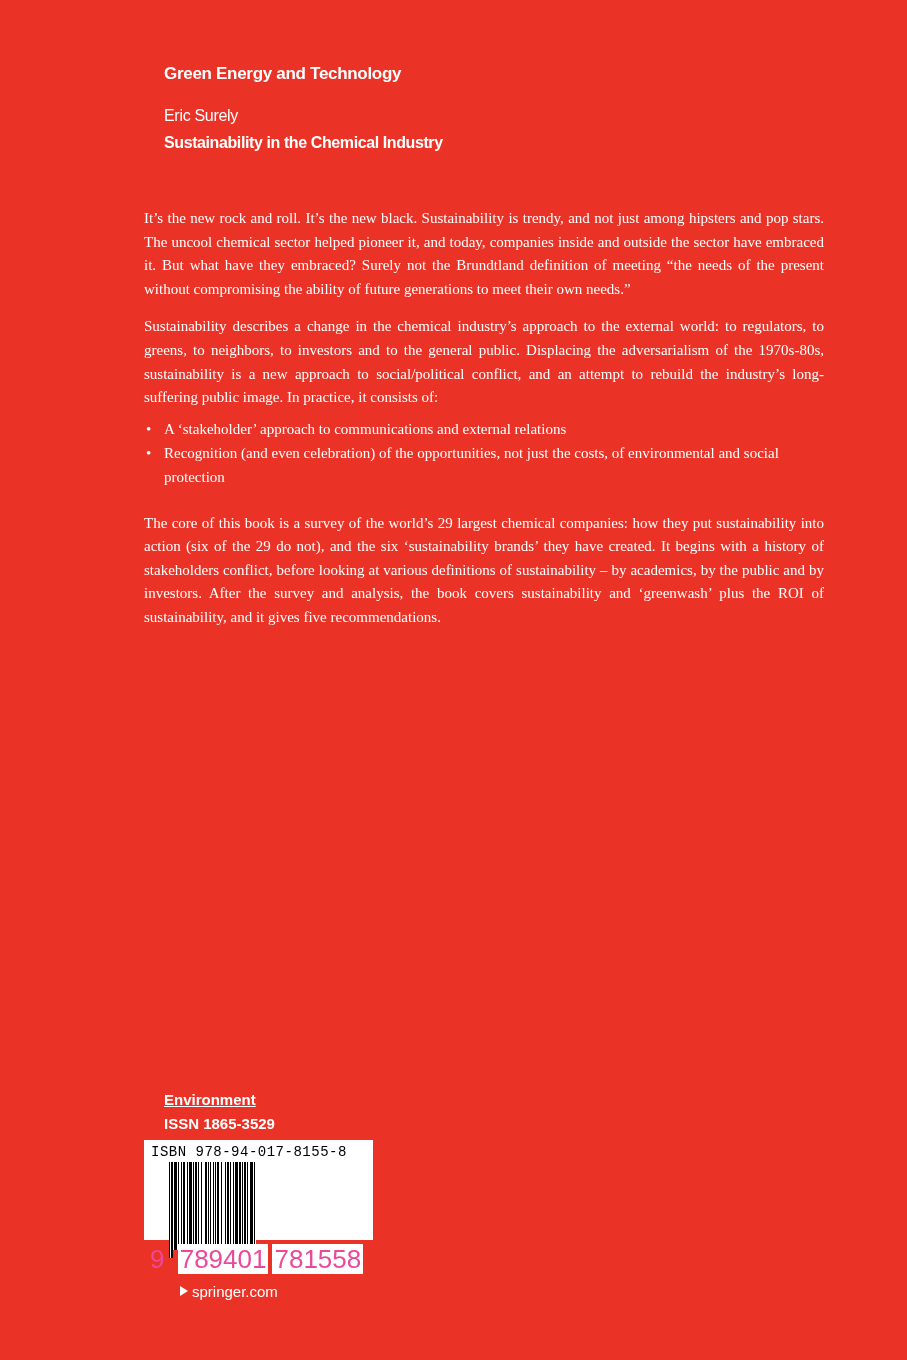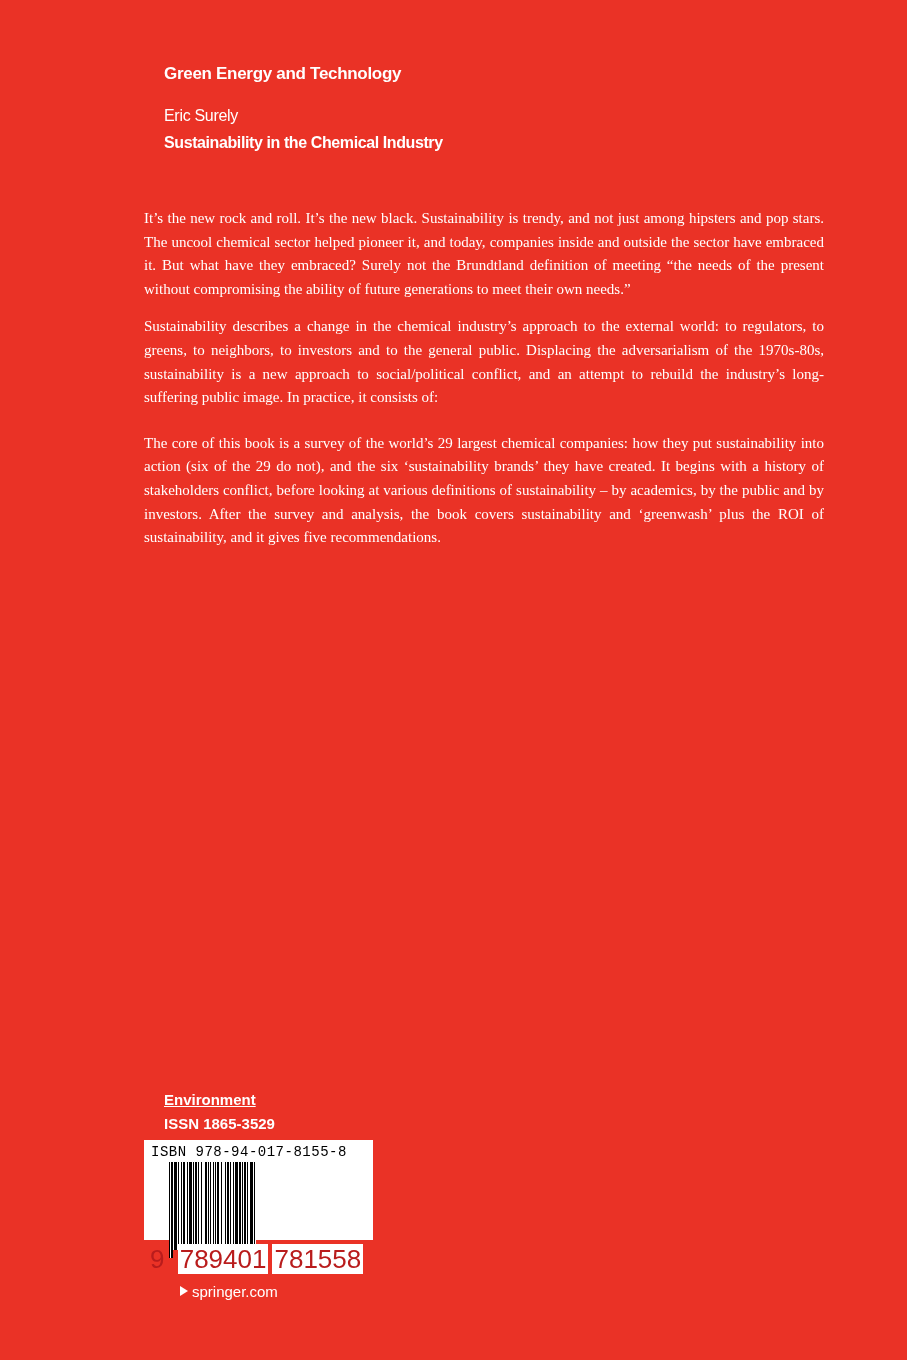--- a/index.html
+++ b/index.html
@@ -13,36 +13,38 @@
   #body p { margin:0 0 14px 0; text-align:justify; }
   #body ul { margin:0 0 22px 0; padding:0; list-style:none; }
   #body li { position:relative; padding-left:20px; margin-bottom:1px; }
   #body li::before { content:"•"; position:absolute; left:2px; top:0; }
   #subject { position:absolute; left:144px; top:1091px; font-size:15px; font-weight:bold;text-decoration:underline; }
   #issn { position:absolute; left:144px; top:1115px; font-size:15px; font-weight:bold; }
   #barcode { position:absolute; left:144px; top:1140px; width:229px; height:100px; background:#fff; }
   #isbn-text { position:absolute; left:7px; top:4px; font-family:"Liberation Mono", monospace; font-size:14px; color:#000; letter-spacing:0.5px; }
   #bars { position:absolute; left:25px; top:22px; width:190px; height:90px; display:flex; align-items:flex-start; }
   #bars span { display:block; background:#000; height:88px; }
-  #ean { position:absolute; left:6px; top:104px; font-family:"Liberation Sans", sans-serif; font-size:26px; color:#b91c1c; background:transparent; }
+  #ean { position:absolute; left:6px; top:104px; font-family:"Liberation Sans", sans-serif; font-size:26px; color:#ec4899; background:transparent; }
   #ean .grp { background:#fff; padding:0 2px; }
   #springer { position:absolute; left:160px; top:1283px; font-size:15px; font-weight:normal;text-align:center; }
   #springer .tri { display:inline-block; width:0; height:0; border-left:8px solid #fff; border-top:5px solid transparent; border-bottom:5px solid transparent; margin-right:4px; vertical-align:1px; }
 </style>
 </head>
 <body>
 
 <div id="series" class="sans">Green Energy and Technology</div>
 <div id="author" class="sans">Eric Surely</div>
 <div id="title" class="sans">Sustainability in the Chemical Industry</div>
 
 <div id="body" class="serif">
   <p>It’s the new rock and roll. It’s the new black. Sustainability is trendy, and not just among hipsters and pop stars. The uncool chemical sector helped pioneer it, and today, companies inside and outside the sector have embraced it. But what have they embraced? Surely not the Brundtland definition of meeting “the needs of the present without compromising the ability of future generations to meet their own needs.”</p>
   <p style="margin-bottom:8px">Sustainability describes a change in the chemical industry’s approach to the external world: to regulators, to greens, to neighbors, to investors and to the general public. Displacing the adversarialism of the 1970s-80s, sustainability is a new approach to social/political conflict, and an attempt to rebuild the industry’s long-suffering public image. In practice, it consists of:</p>
   <ul>
+    <li>A ‘stakeholder’ approach to communications and external relations</li>
+    <li>Recognition (and even celebration) of the opportunities, not just the costs, of environmental and social protection</li>
   </ul>
   <p>The core of this book is a survey of the world’s 29 largest chemical companies: how they put sustainability into action (six of the 29 do not), and the six ‘sustainability brands’ they have created. It begins with a history of stakeholders conflict, before looking at various definitions of sustainability – by academics, by the public and by investors. After the survey and analysis, the book covers sustainability and ‘greenwash’ plus the ROI of sustainability, and it gives five recommendations.</p>
 </div>
 
 <div id="subject" class="sans">Environment</div>
 <div id="issn" class="sans">ISSN 1865-3529</div>
 
 <div id="barcode">
   <div id="isbn-text">ISBN 978-94-017-8155-8</div>
   <div id="bars">

